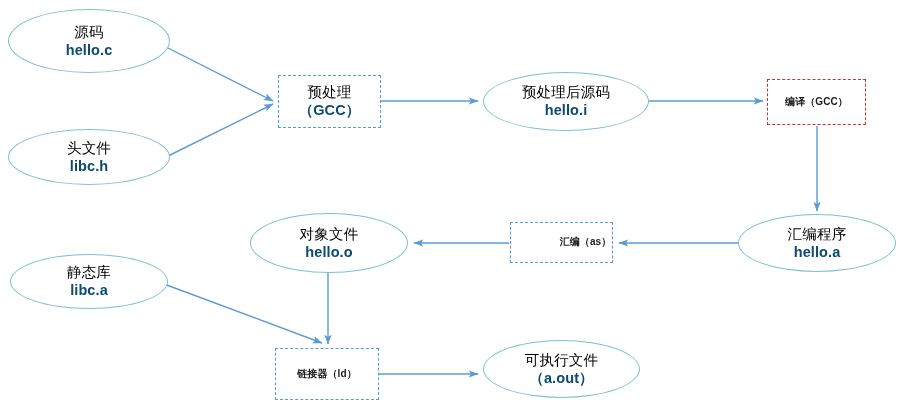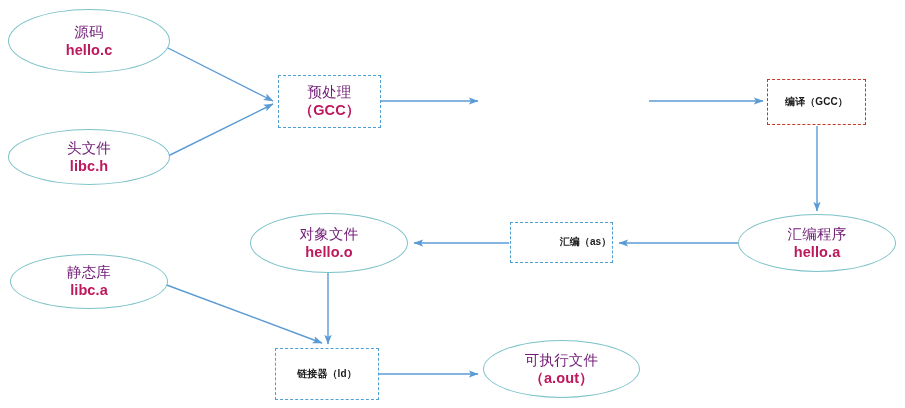--- a/index.html
+++ b/index.html
@@ -36,27 +36,27 @@
   }
   .boxdash{
     border:1.4px dashed #4f9fd4;
     background:#ffffff;
   }
   .boxdash-red{
     border:1.4px dashed #c0392b;
     background:#ffffff;
   }
   .line1{
-    color:#701a75;
+    color:#000000;
     font-size:14.5px;
     line-height:1.25;
     letter-spacing:.2px;
   }
   .line2{
-    color:#be185d;
+    color:#0c4a6e;
     font-size:14.5px;
     font-weight:bold;
     line-height:1.3;
     letter-spacing:.1px;
   }
   .single{
     color:#1a1a1a;
     font-size:10px;
     font-weight:bold;
     line-height:1.25;
@@ -104,20 +104,24 @@
   <div class="node ellipse" style="left:8px;top:129px;width:162px;height:56px;">
     <div class="line1">头文件</div>
     <div class="line2">libc.h</div>
   </div>
 
   <div class="node boxdash" style="left:278px;top:75px;width:103px;height:53px;">
     <div class="line1">预处理</div>
     <div class="line2">（GCC）</div>
   </div>
 
+  <div class="node ellipse" style="left:483px;top:72px;width:166px;height:59px;">
+    <div class="line1">预处理后源码</div>
+    <div class="line2">hello.i</div>
+  </div>
 
   <div class="node boxdash-red" style="left:767px;top:79px;width:99px;height:46px;">
     <div class="single">编译（GCC）</div>
   </div>
 
   <div class="node ellipse" style="left:738px;top:214px;width:158px;height:58px;">
     <div class="line1">汇编程序</div>
     <div class="line2">hello.a</div>
   </div>
 

